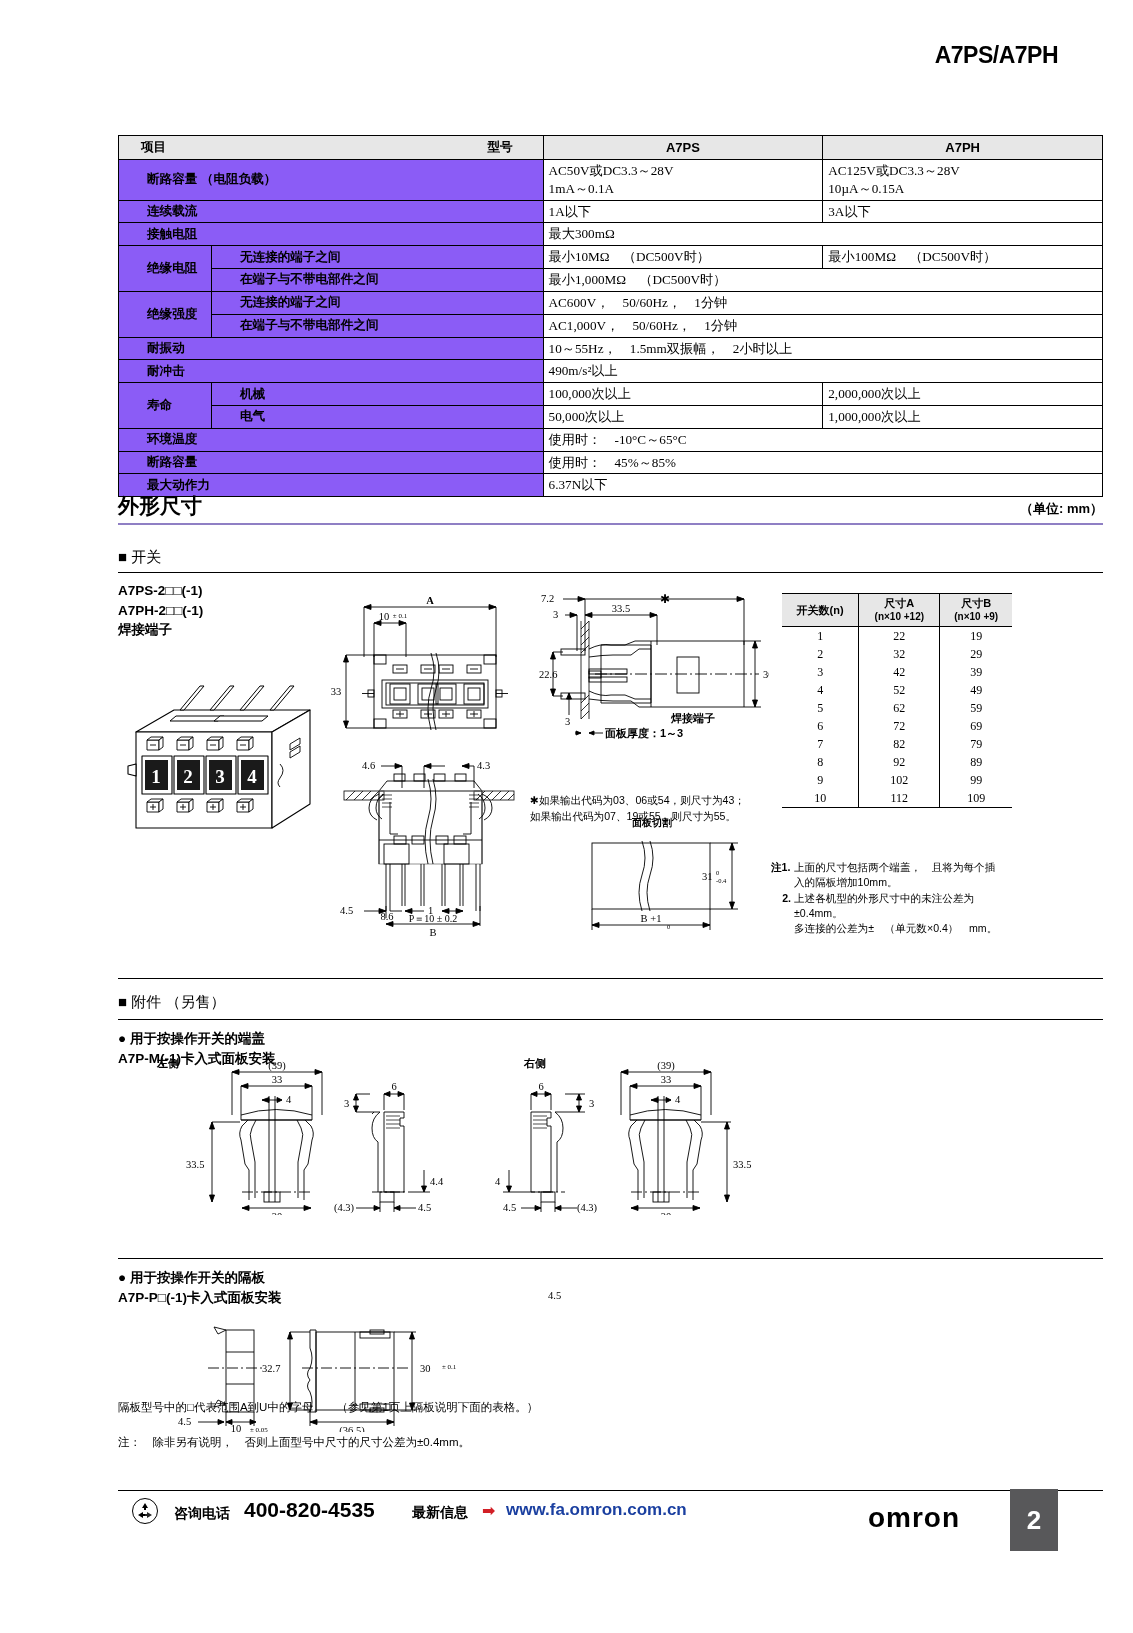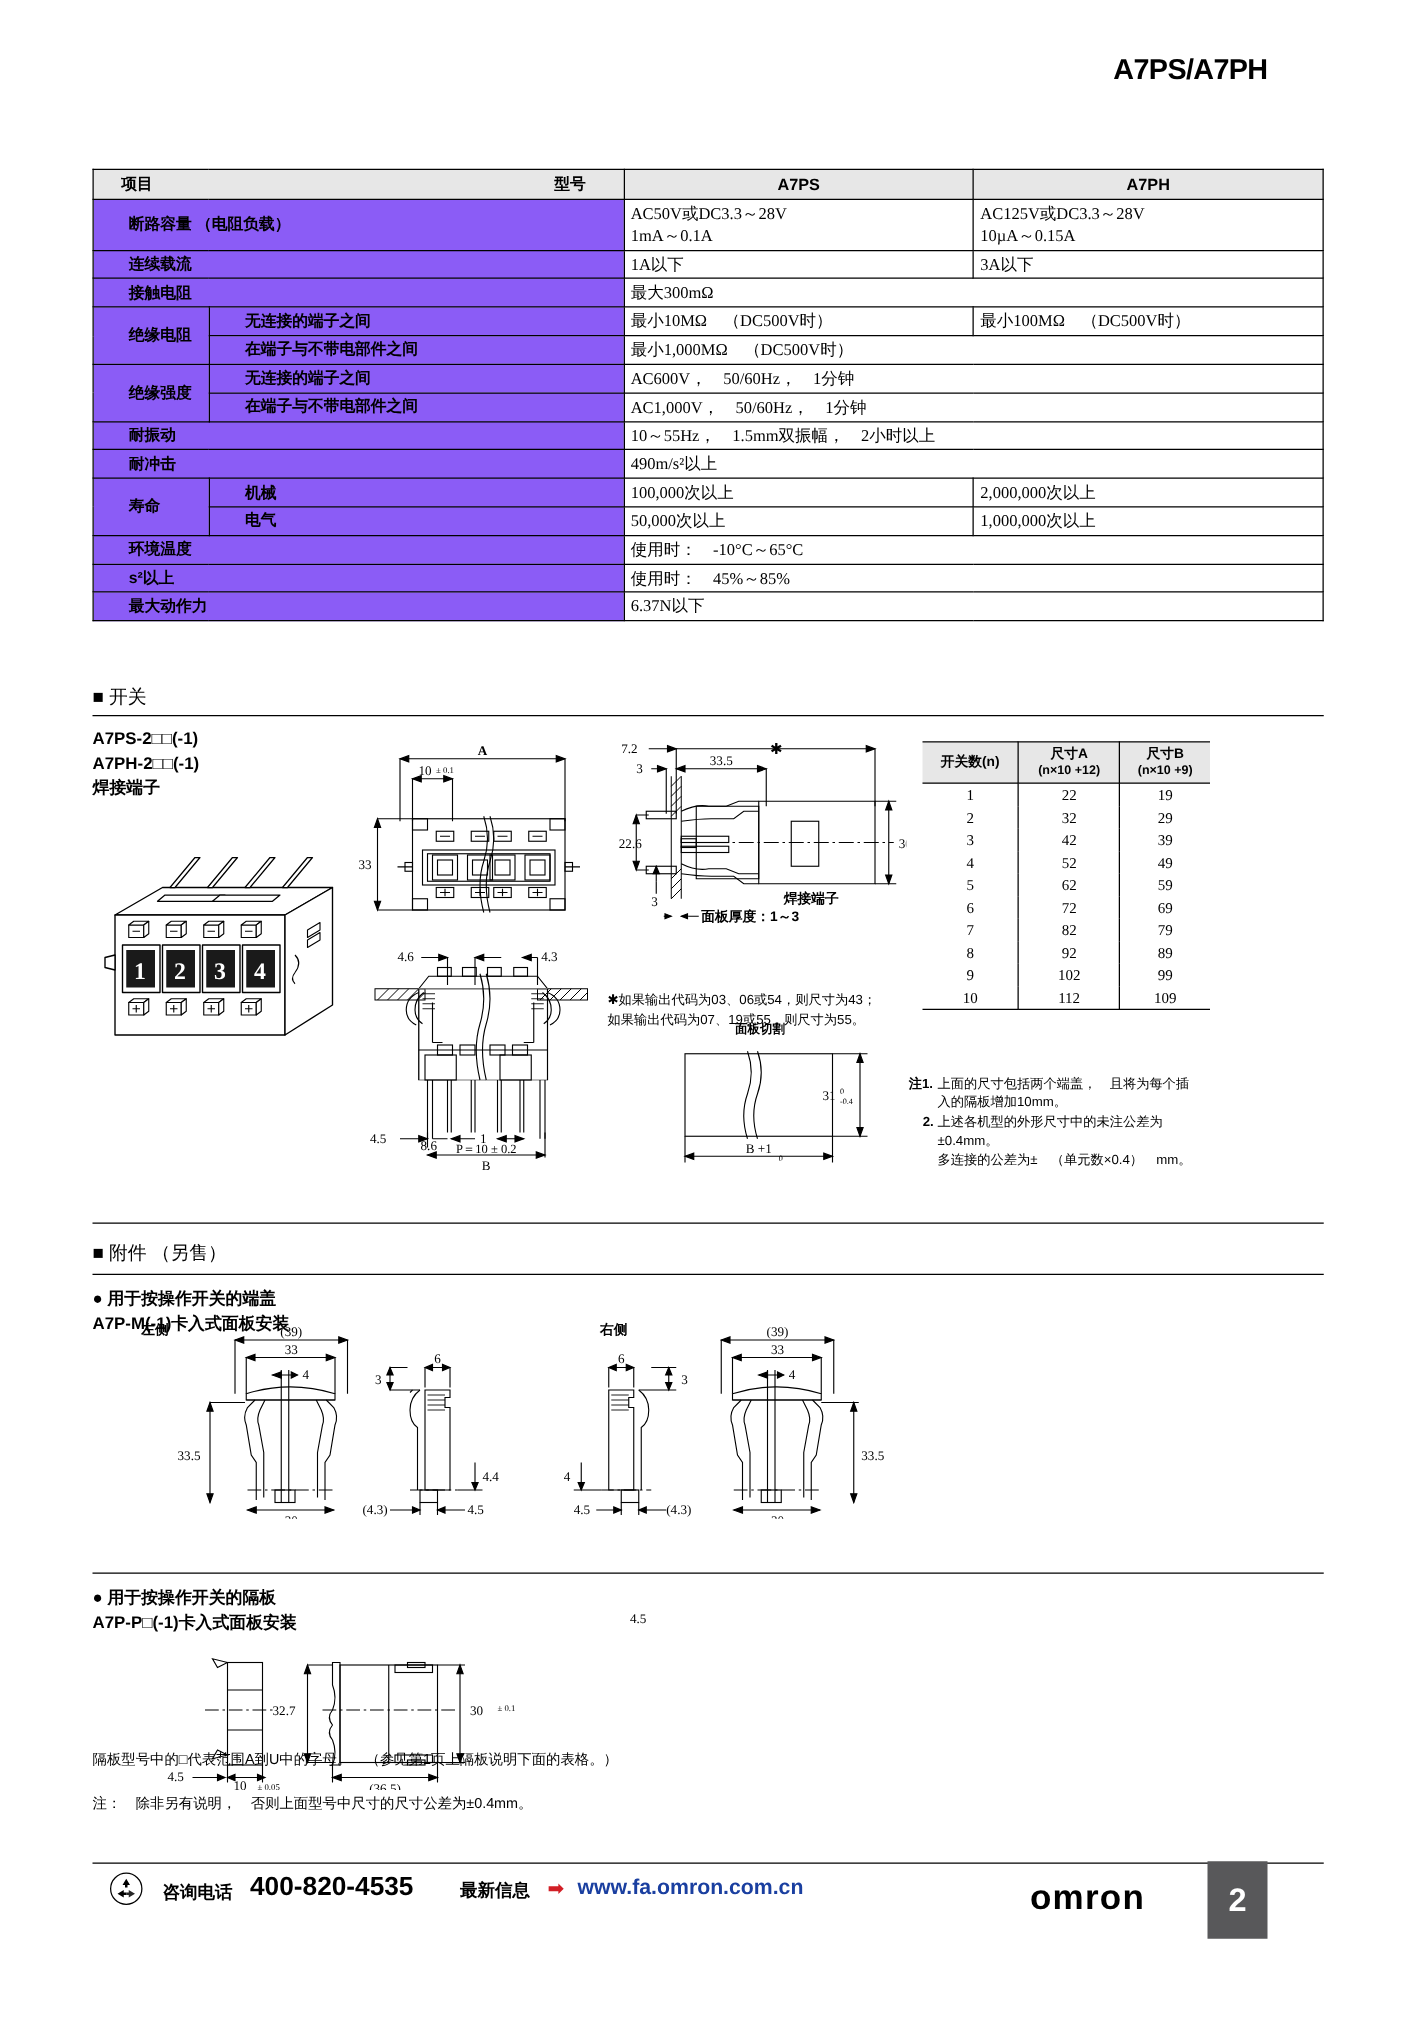--- a/index.html
+++ b/index.html
@@ -5,21 +5,21 @@
   * { box-sizing: border-box; }
   html, body { margin:0; padding:0; }
   body {
     width:1133px; height:1633px;
     background:#ffffff;
     font-family:"Liberation Sans","DejaVu Sans",sans-serif;
     color:#000;
     position:relative;
     overflow:hidden;
   }
-  .page { position:relative; width:1088px; height:1633px; }
+  .page { position:relative; width:1088px; height:1633px;margin-left:44px; }
 
   
   .doc-title {
     position:absolute; right:74px; top:42px;
     font-size:23px; font-weight:bold; letter-spacing:-0.5px;
     font-family:"Liberation Sans",sans-serif;
   }
 
   
   .sec-head {
@@ -203,30 +203,35 @@
         <td class="lbl">电气</td>
         <td class="val">50,000次以上</td>
         <td class="val">1,000,000次以上</td>
       </tr>
 
       <tr>
         <td class="lbl" colspan="2">环境温度</td>
         <td class="val" colspan="2">使用时：　-10°C～65°C</td>
       </tr>
       <tr>
-        <td class="lbl" colspan="2">s²以上</td>
+        <td class="lbl" colspan="2">断路容量</td>
         <td class="val" colspan="2">使用时：　45%～85%</td>
       </tr>
       <tr>
         <td class="lbl" colspan="2">最大动作力</td>
         <td class="val" colspan="2">6.37N以下</td>
       </tr>
     </tbody>
   </table>
 
+  <div class="sec-head" style="top:492px;">
+    <div class="t">外形尺寸</div>
+    <div class="rule"></div>
+    <div class="sec-unit">（单位: mm）</div>
+  </div>
 
   <div class="subhead" style="left:74px; top:548px;">■ 开关</div>
   <div class="hr-thin" style="left:74px; top:572px; width:985px;"></div>
 
   <div class="subhead2" style="left:74px; top:581px;">
     <div>A7PS-2□□(-1)</div>
     <div>A7PH-2□□(-1)</div>
     <div>焊接端子</div>
   </div>
 

